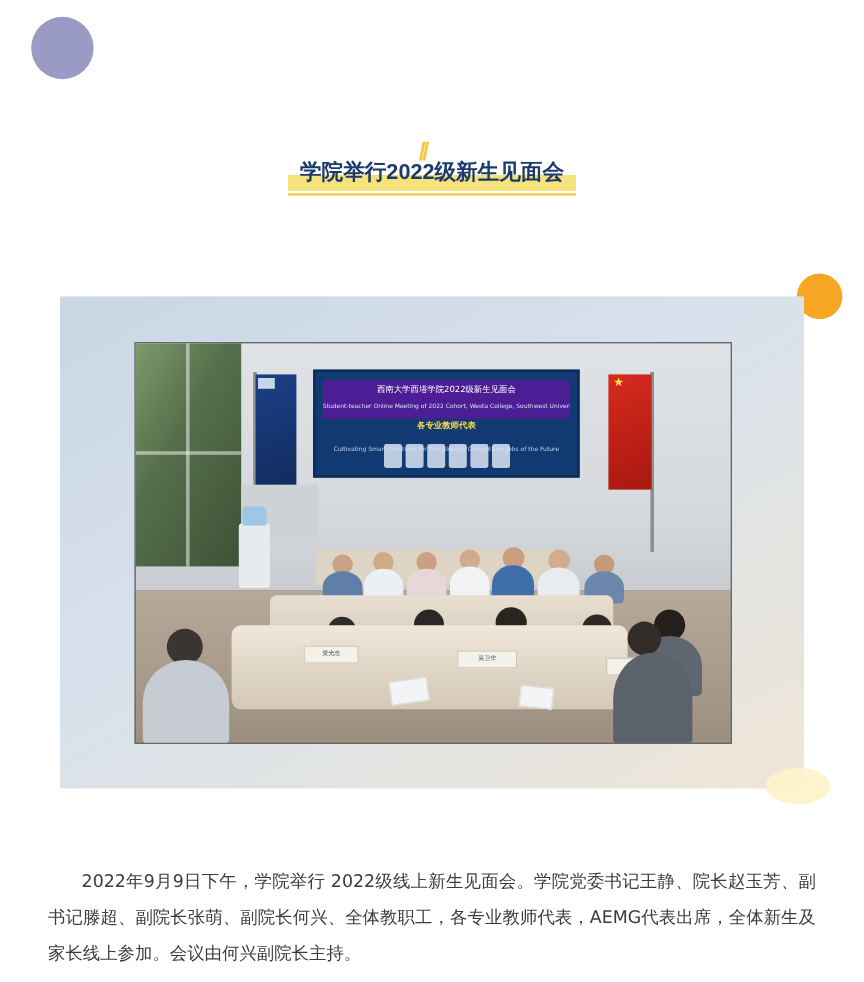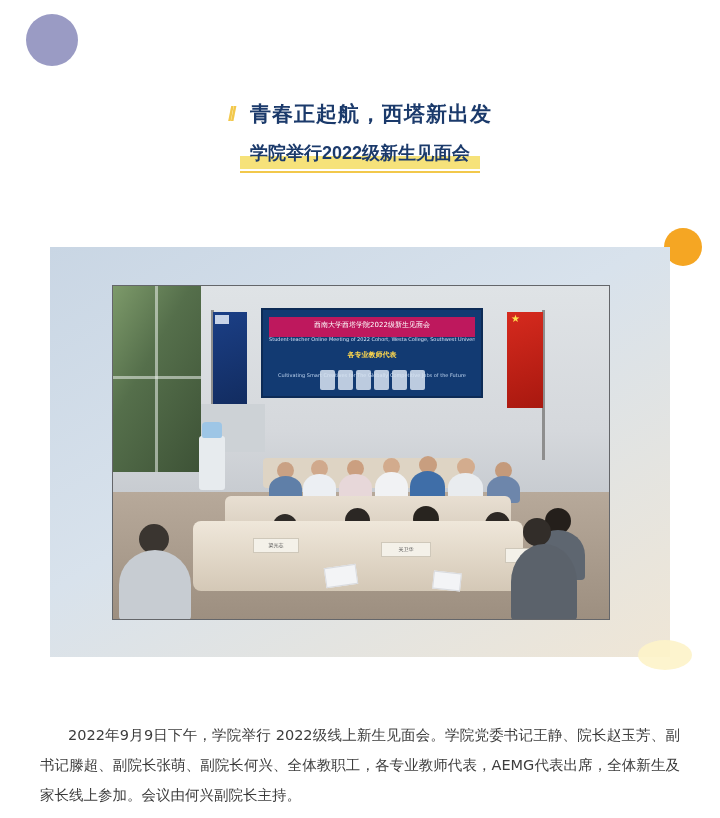--- a/index.html
+++ b/index.html
@@ -137,22 +137,22 @@
     width: 218px;
     height: 86px;
     background: #123a72;
     border: 2px solid #0d2b56;
   }
   .screen-band {
     position: absolute;
     left: 6px;
     right: 6px;
     top: 7px;
-    height: 20px;
-    background: #be185d;
+    height: 32px;
+    background: #4c1d95;
     color: #fff;
     font-size: 7px;
     line-height: 16px;
     text-align: center;
     white-space: nowrap;
     overflow: hidden;
     font-family: "DejaVu Sans", sans-serif;
   }
   .screen-sub {
     position: absolute;
@@ -367,21 +367,20 @@
 </style>
 </head>
 <body>
 
 <div class="deco-circle-purple"></div>
 <div class="deco-circle-orange"></div>
 
 <div class="title-block">
   <div class="title-main">
     <span class="slashes">//</span>
-    <span>青春正起航，西塔新出发</span>
   </div>
   <div class="title-sub-wrap">
     <span class="title-sub">学院举行2022级新生见面会</span>
   </div>
 </div>
 
 <div class="photo-panel">
   <div class="photo-inner">
 
     <div class="room-wall"></div>

